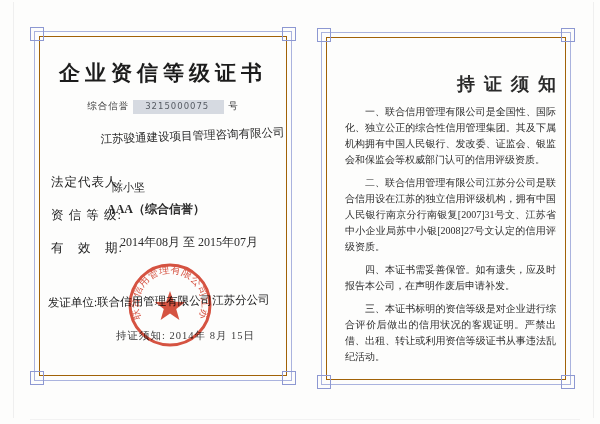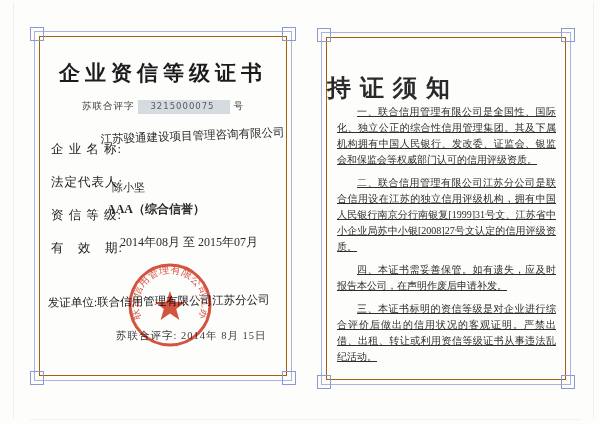--- a/index.html
+++ b/index.html
@@ -51,60 +51,59 @@
   .f2l{left:11px;top:170px;}
   .f2v{left:67px;top:164px;font-size:12px;font-weight:600;}
   .f3l{left:11px;top:203px;}
   .f3v{left:80px;top:197px;font-size:12px;}
   .issuer{left:8px;top:257px;font-size:11.5px;transform:rotate(-0.8deg);}
   .dateline{left:76px;top:292px;font-size:10.5px;letter-spacing:1px;color:#3a3a3a;}
   .seal-wrap{left:86px;top:224px;width:88px;height:88px;
     opacity:.88;mix-blend-mode:multiply;}
 
   
-  .rp-title{top:34px;left:0;width:100%;text-align:left;
-    font-size:24px;font-weight:bold;letter-spacing:9px;color:#2a2a2a;}
+  .rp-title{top:34px;left:0;width:100%;text-align:right;
+    font-size:18px;font-weight:bold;letter-spacing:9px;color:#2a2a2a;}
   .rp-text{position:absolute;left:10px;top:66px;width:219px;
     font-size:10px;line-height:16px;text-align:justify;color:#2d2d2d;white-space:normal;}
-  .rp-text p{margin:0 0 7px 0;text-indent:2em;text-decoration:underline;}
+  .rp-text p{margin:0 0 7px 8px;text-indent:2em;}
 </style>
 </head>
 <body>
 
 <div class="sheet-edge edge-l"></div>
 <div class="sheet-edge edge-r"></div>
 <div class="sheet-edge edge-b"></div>
 
 <div class="page-frame lp">
   <span class="corner tl"></span>
   <span class="corner tr"></span>
   <span class="corner bl"></span>
   <span class="corner br"></span>
 
   <div class="abs lp-title">企业资信等级证书</div>
 
   <div class="abs lp-certno">
-    <span>苏联合评字</span><span class="chip">3215000075</span><span>号</span>
+    <span>综合信誉</span><span class="chip">3215000075</span><span>号</span>
   </div>
 
-  <div class="abs flabel f0l">企 业 名 称:</div>
   <div class="abs fvalue f0v">江苏骏通建设项目管理咨询有限公司</div>
 
   <div class="abs flabel f1l">法定代表人:</div>
   <div class="abs fvalue f1v">陈小坚</div>
 
   <div class="abs fvalue f2v">AAA（综合信誉）</div>
   <div class="abs flabel f2l">资 信 等 级:</div>
 
   <div class="abs flabel f3l">有　效　期:</div>
   <div class="abs fvalue f3v">2014年08月  至  2015年07月</div>
 
   <div class="abs issuer">发证单位:联合信用管理有限公司江苏分公司</div>
 
-  <div class="abs dateline">苏联合评字: 2014年 8月 15日</div>
+  <div class="abs dateline">持证须知: 2014年 8月 15日</div>
 
   <div class="abs seal-wrap">
     <svg width="88" height="88" viewBox="0 0 88 88">
       <circle cx="44" cy="44" r="40" fill="none" stroke="#d23b28" stroke-width="3"></circle>
       <polygon fill="#d23b28" points="44,30 47.8,40.7 59.2,41.1 50.2,48 53.4,58.9 44,52.5 34.6,58.9 37.8,48 28.8,41.1 40.2,40.7"></polygon>
       <defs>
         <path id="sealArc" d="M 15,57.5 A 32,32 0 1 1 73,57.5" fill="none"></path>
       </defs>
       <text font-size="10.5" fill="#d23b28" font-family="Liberation Serif, DejaVu Serif, serif">
         <textPath href="#sealArc" startOffset="0" textLength="160" lengthAdjust="spacing">联合信用管理有限公司江苏分公司</textPath>
@@ -116,17 +115,17 @@
 <div class="page-frame rp">
   <span class="corner tl"></span>
   <span class="corner tr"></span>
   <span class="corner bl"></span>
   <span class="corner br"></span>
 
   <div class="abs rp-title">持证须知</div>
 
   <div class="rp-text">
     <p>一、联合信用管理有限公司是全国性、国际化、独立公正的综合性信用管理集团。其及下属机构拥有中国人民银行、发改委、证监会、银监会和保监会等权威部门认可的信用评级资质。</p>
-    <p>二、联合信用管理有限公司江苏分公司是联合信用设在江苏的独立信用评级机构，拥有中国人民银行南京分行南银复[1999]31号文、江苏省中小企业局苏中小银[2008]27号文认定的信用评级资质。</p>
+    <p>二、联合信用管理有限公司江苏分公司是联合信用设在江苏的独立信用评级机构，拥有中国人民银行南京分行南银复[2007]31号文、江苏省中小企业局苏中小银[2008]27号文认定的信用评级资质。</p>
     <p>四、本证书需妥善保管。如有遗失，应及时报告本公司，在声明作废后申请补发。</p>
     <p>三、本证书标明的资信等级是对企业进行综合评价后做出的信用状况的客观证明。严禁出借、出租、转让或利用资信等级证书从事违法乱纪活动。</p>
   </div>
 </div>
 
 </body></html>

